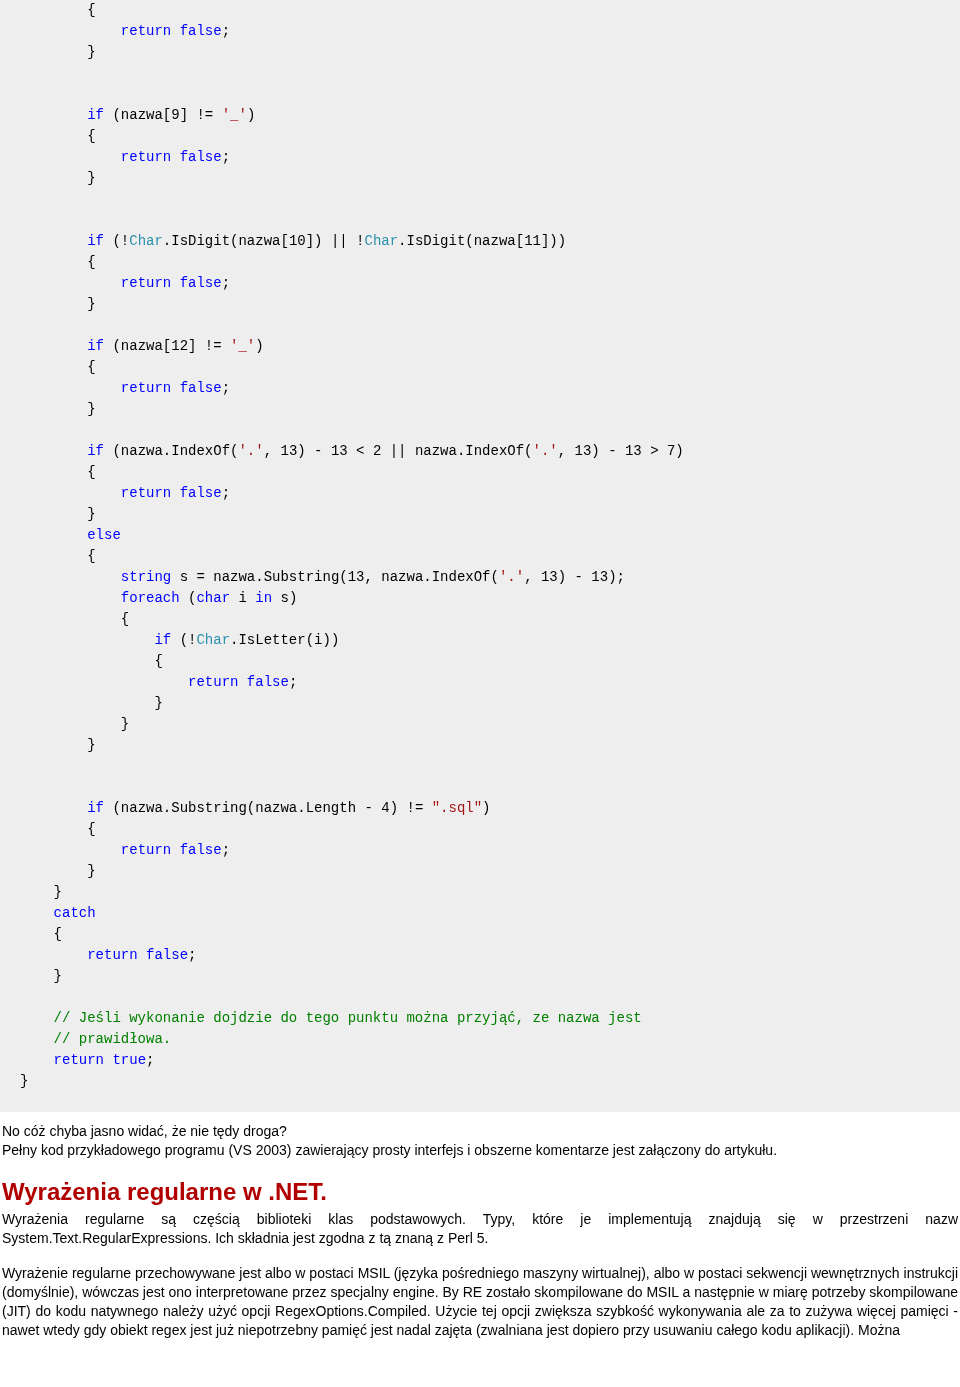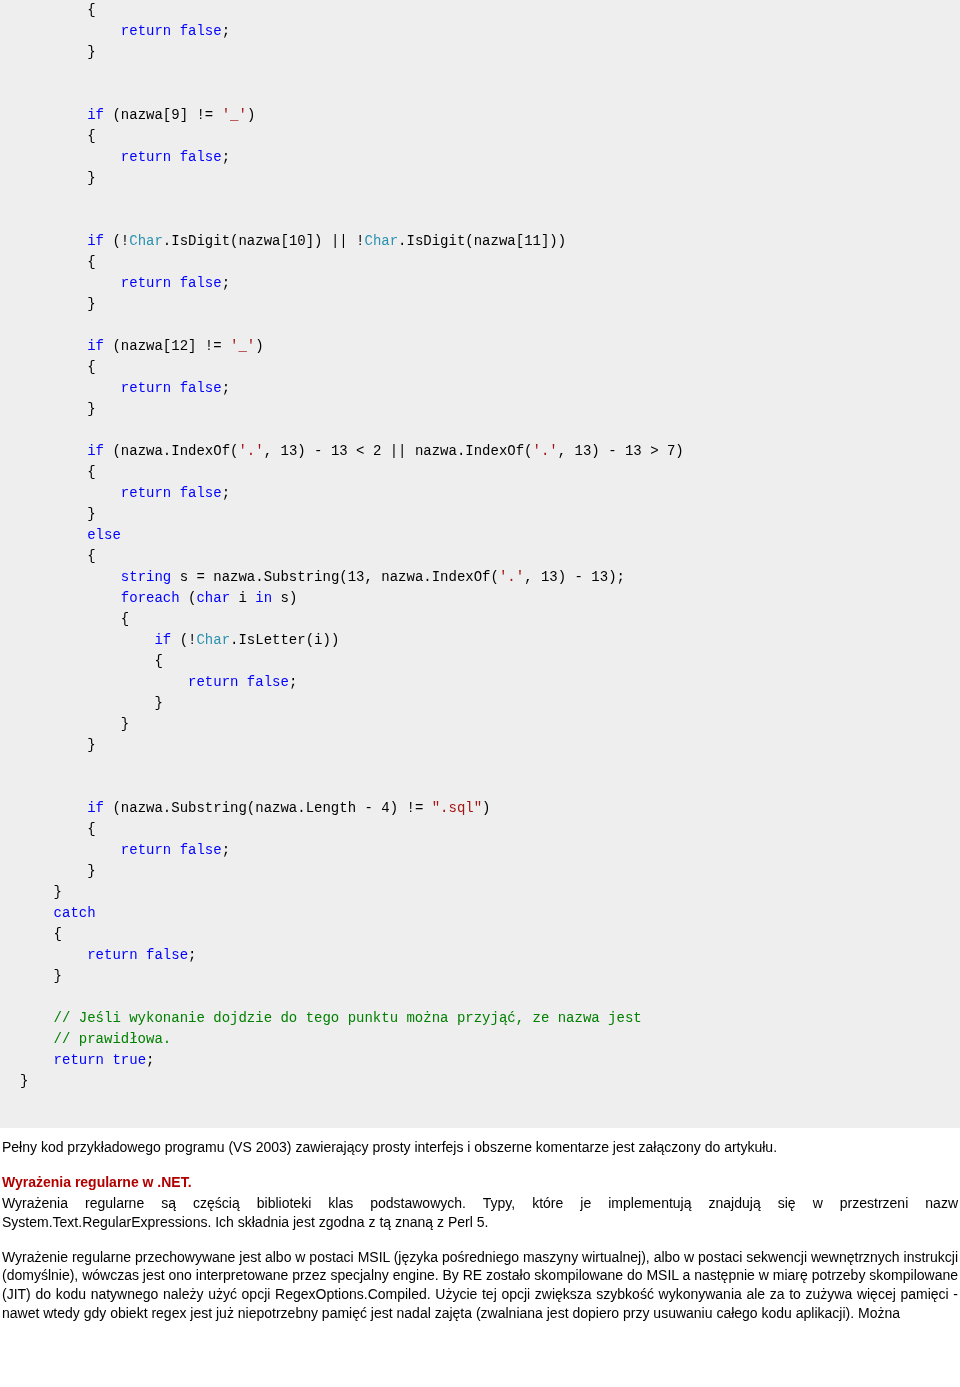--- a/index.html
+++ b/index.html
@@ -6,39 +6,39 @@
     font-family: Verdana, Geneva, sans-serif;
     font-size: 14px;
     color: #000;
     margin: 0;
     padding: 0;
     background: #fff;
     width: 960px;
   }
   .code-block {
     background: #eeeeee;
-    padding: 0 20px 36px 20px;
+    padding: 0 20px 20px 20px;
     font-family: "Courier New", monospace;
     font-size: 14px;
     line-height: 1.5;
     white-space: pre;
     color: #000;
   }
   .code-block .kw { color: #0000ff; }
   .code-block .cls { color: #2b91af; }
   .code-block .str { color: #a31515; }
   .code-block .cmt { color: #008000; }
   .article {
     padding: 10px 2px 0 2px;
     line-height: 1.35;
   }
   .article p { margin: 0 0 16px 0; text-align: justify; }
   .article h2 {
     color: #b00000;
-    font-size: 14px;
+    font-size: 24px;
     margin: 0 0 2px 0;
     font-weight: bold;
   }
 </style>
 </head>
 <body>
 
 <div class="code-block"><span>        {</span>
 <span>            </span><span class="kw">return</span><span> </span><span class="kw">false</span><span>;</span>
 <span>        }</span>
@@ -86,17 +86,18 @@
 <span>    {</span>
 <span>        </span><span class="kw">return</span><span> </span><span class="kw">false</span><span>;</span>
 <span>    }</span>
 <span></span>
 <span>    </span><span class="cmt">// Jeśli wykonanie dojdzie do tego punktu można przyjąć, ze nazwa jest</span>
 <span>    </span><span class="cmt">// prawidłowa.</span>
 <span>    </span><span class="kw">return</span><span> </span><span class="kw">true</span><span>;</span>
 <span>}</span></div>
 
 <div class="article">
+  <p style="margin-bottom:0">No cóż chyba jasno widać, że nie tędy droga?</p>
   <p>Pełny kod przykładowego programu (VS 2003) zawierający prosty interfejs i obszerne komentarze jest załączony do artykułu.</p>
   <h2>Wyrażenia regularne w .NET.</h2>
   <p>Wyrażenia regularne są częścią biblioteki klas podstawowych. Typy, które je implementują znajdują się w przestrzeni nazw System.Text.RegularExpressions. Ich składnia jest zgodna z tą znaną z Perl 5.</p>
   <p style="margin-bottom:0">Wyrażenie regularne przechowywane jest albo w postaci MSIL (języka pośredniego maszyny wirtualnej), albo w postaci sekwencji wewnętrznych instrukcji (domyślnie), wówczas jest ono interpretowane przez specjalny engine. By RE zostało skompilowane do MSIL a następnie w miarę potrzeby skompilowane (JIT) do kodu natywnego należy użyć opcji RegexOptions.Compiled. Użycie tej opcji zwiększa szybkość wykonywania ale za to zużywa więcej pamięci - nawet wtedy gdy obiekt regex jest już niepotrzebny pamięć jest nadal zajęta (zwalniana jest dopiero przy usuwaniu całego kodu aplikacji). Można</p>
 </div>
 
 </body></html>

